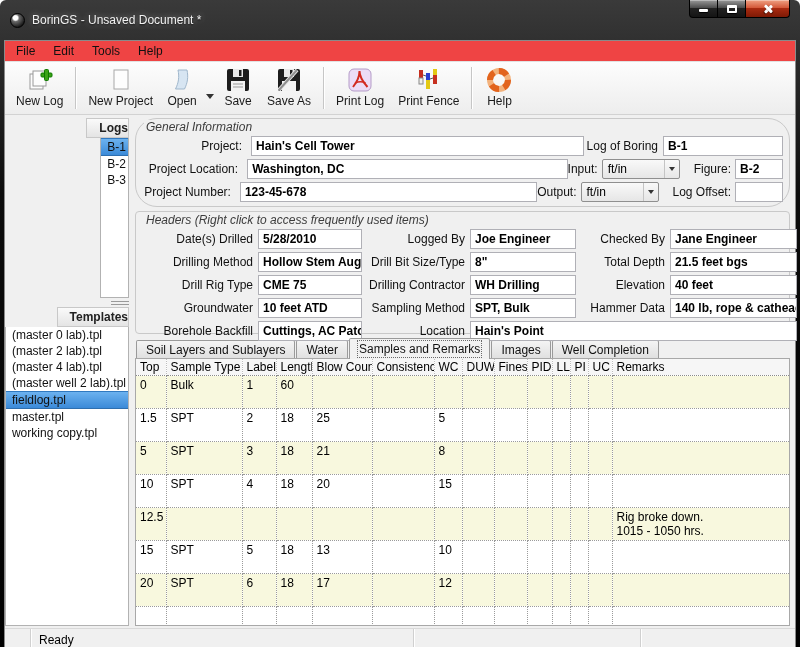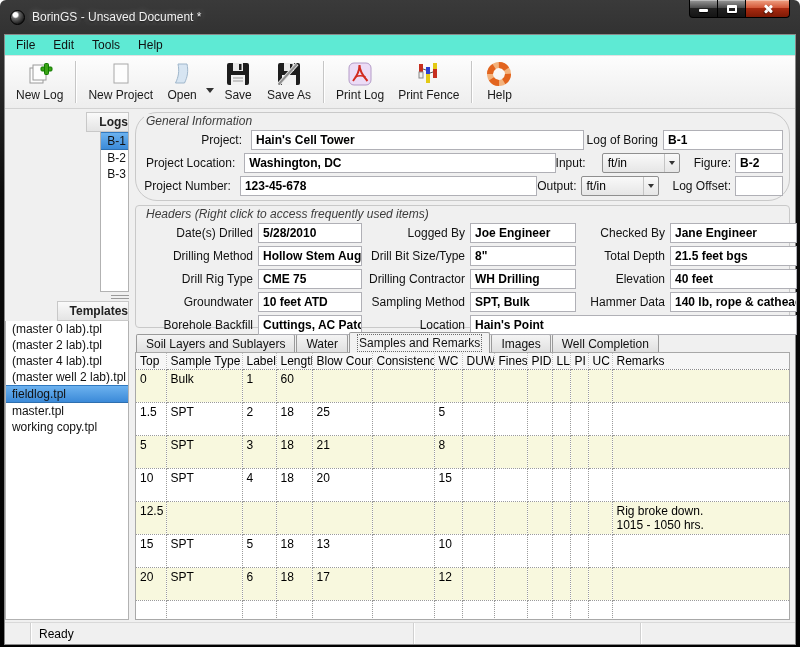--- a/index.html
+++ b/index.html
@@ -1,35 +1,35 @@
 <!DOCTYPE html>
 <html><head>
 <meta charset="utf-8">
 <style>
   * { box-sizing: border-box; margin: 0; padding: 0; }
   html,body { width:800px; height:647px; overflow:hidden; font-family:"Liberation Sans", sans-serif; }
   .window { width:800px; height:647px; background:linear-gradient(180deg,#3a3a3a,#0c0c0c 30%,#000); border-radius:6px 6px 0 0; padding:0 4px 6px 4px; position:relative; }
   
-  .titlebar { height:34px; display:flex; align-items:center; position:relative; color:#fff; }
+  .titlebar { height:40px; display:flex; align-items:center; position:relative; color:#fff; }
   .app-icon { width:15px; height:15px; margin:0 7px 0 6px; border-radius:50%;
     background:radial-gradient(circle at 35% 30%, #fff 0 18%, #6a6a6a 30%, #1a1a1a 75%); border:1px solid #000; flex:0 0 auto;}
   .title-text { font-size:12px; color:#f2f2f2; text-shadow:0 0 6px rgba(255,255,255,.45), 0 1px 2px #000; }
   .win-controls { position:absolute; right:6px; top:0; display:flex; }
   .wc { height:18px; display:flex; align-items:center; justify-content:center; border:1px solid #000; border-top:none; cursor:default; box-shadow: inset 0 1px 0 rgba(255,255,255,.35);}
   .wc-min { width:29px; border-radius:0 0 0 4px; background:linear-gradient(#9a9a9a,#4e4e4e 45%,#222 50%,#141414); }
   .wc-max { width:27px; background:linear-gradient(#9a9a9a,#4e4e4e 45%,#222 50%,#141414); border-left:none; border-right:none;}
   .wc-close { width:45px; border-radius:0 0 4px 0; background:linear-gradient(#f0a183,#d4593a 45%,#a82a10 50%,#7e1a05); }
   .g-min { width:9px; height:3px; background:#fff; border-radius:1px; margin-top:4px; box-shadow:0 1px 1px #000;}
   .g-max { width:10px; height:8px; border:2px solid #fff; border-top-width:3px; border-radius:1px; box-shadow:0 1px 1px #000;}
   .g-close { position:relative; width:12px; height:12px; }
   .g-close::before,.g-close::after{ content:""; position:absolute; left:5px; top:1px; width:2.5px; height:10px; background:#fff; border-radius:1px; box-shadow:0 1px 1px rgba(0,0,0,.6);}
   .g-close::before{ transform:rotate(45deg);} .g-close::after{ transform:rotate(-45deg);}
   
   .client { background:#f0f0f0; height:611px; display:flex; flex-direction:column; border:1px solid #8a8a8a; }
-  .menubar { height:21px; background:#5eead4; display:flex; align-items:center; padding-left:2px; border-bottom:1px solid #e2e2e2; flex:0 0 auto;}
+  .menubar { height:21px; background:#ef4444; display:flex; align-items:center; padding-left:2px; border-bottom:1px solid #e2e2e2; flex:0 0 auto;}
   .menu-item { font-size:12px; padding:3px 9px; color:#111; }
   
   .toolbar { height:53px; background:linear-gradient(#fdfdfd,#ededed); border-bottom:1px solid #d2d2d2; display:flex; align-items:stretch; padding:2px 4px; flex:0 0 auto;}
   .tb-btn { display:flex; flex-direction:column; align-items:center; justify-content:flex-end; padding:2px 7px 3px; border-radius:3px; min-width:44px;}
   .tb-icon { width:26px; height:26px; display:flex; align-items:center; justify-content:center; margin-bottom:1px;}
   .tb-label { font-size:12px; color:#1a1a1a; white-space:nowrap;}
   .tb-sep { width:1px; background:#c6c6c6; margin:3px 5px; box-shadow:1px 0 0 #fff;}
   .dd-wrap { display:flex; align-items:center; }
   .dd-arrow { width:0; height:0; border-left:4px solid transparent; border-right:4px solid transparent; border-top:5px solid #333; margin:16px 2px 0 2px;}
   
@@ -249,21 +249,21 @@
             <span class="tinput gi-left-input">Hain's Cell Tower</span>
             <span class="gi-right">
               <span class="flabel" style="margin-right:5px;">Log of Boring</span>
               <span class="tinput" style="width:120px;">B-1</span>
             </span>
           </div>
           <div class="frow">
             <span class="flabel gi-left-label">Project Location:</span>
             <span class="tinput gi-left-input">Washington, DC</span>
             <span class="gi-right">
-              <span class="flabel" style="margin-right:16px;">Input:</span>
+              <span class="flabel" style="margin-right:4px;">Input:</span>
               <span class="combo" style="width:78px;">
                   <span class="cval">ft/in</span>
                   <span class="carr"></span>
                 </span>
               <span class="flabel" style="margin:0 4px 0 14px;">Figure:</span>
               <span class="tinput" style="width:48px;">B-2</span>
             </span>
           </div>
           <div class="frow">
             <span class="flabel gi-left-label">Project Number:</span>

